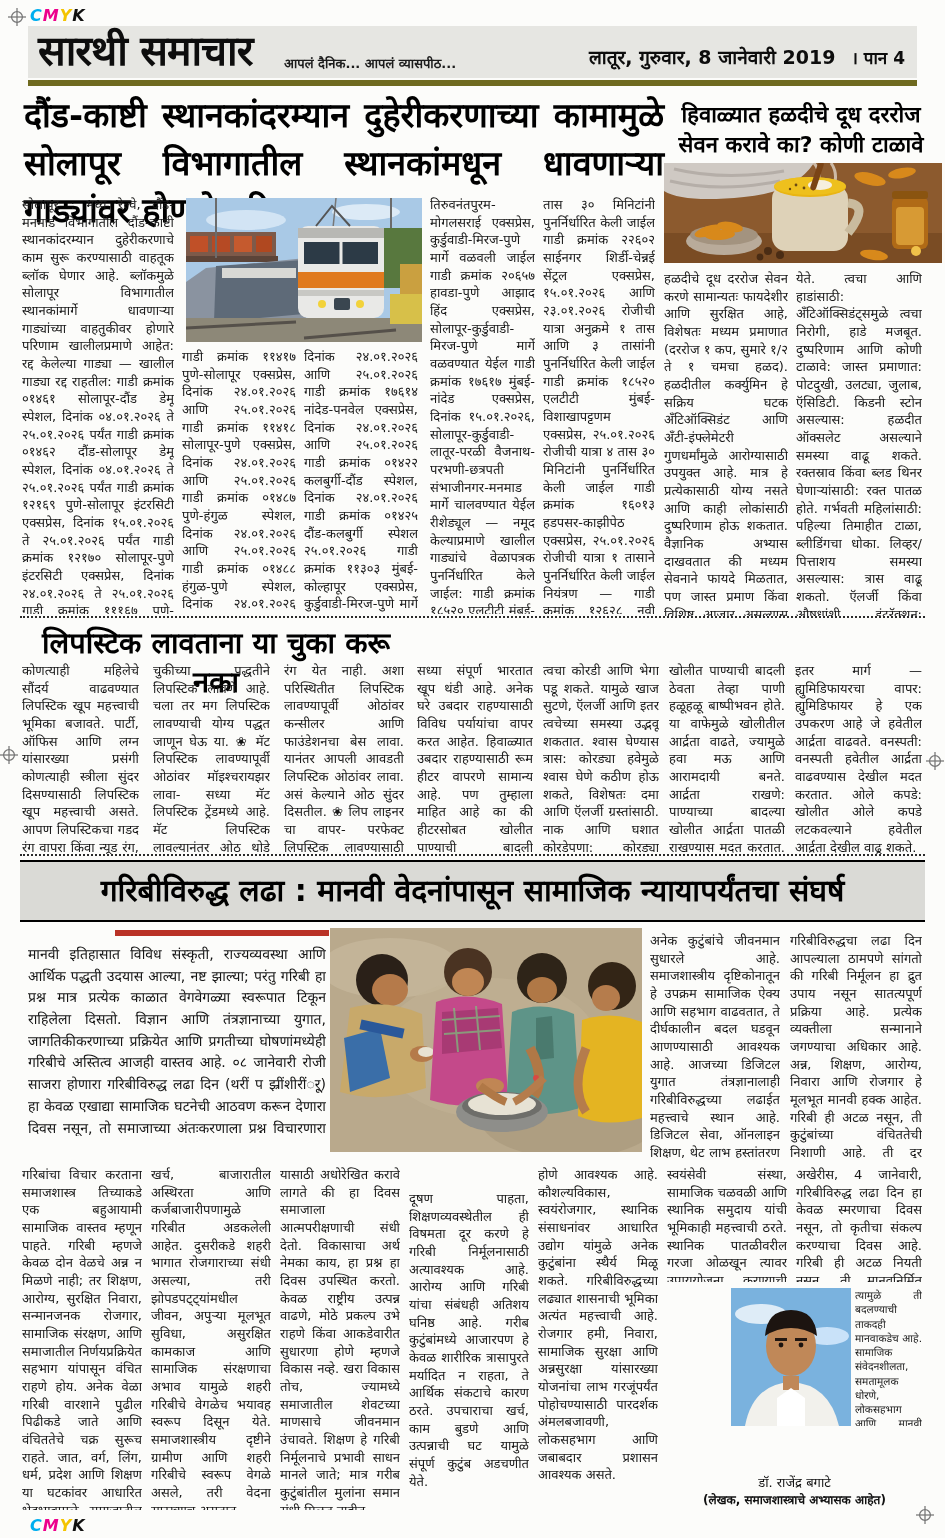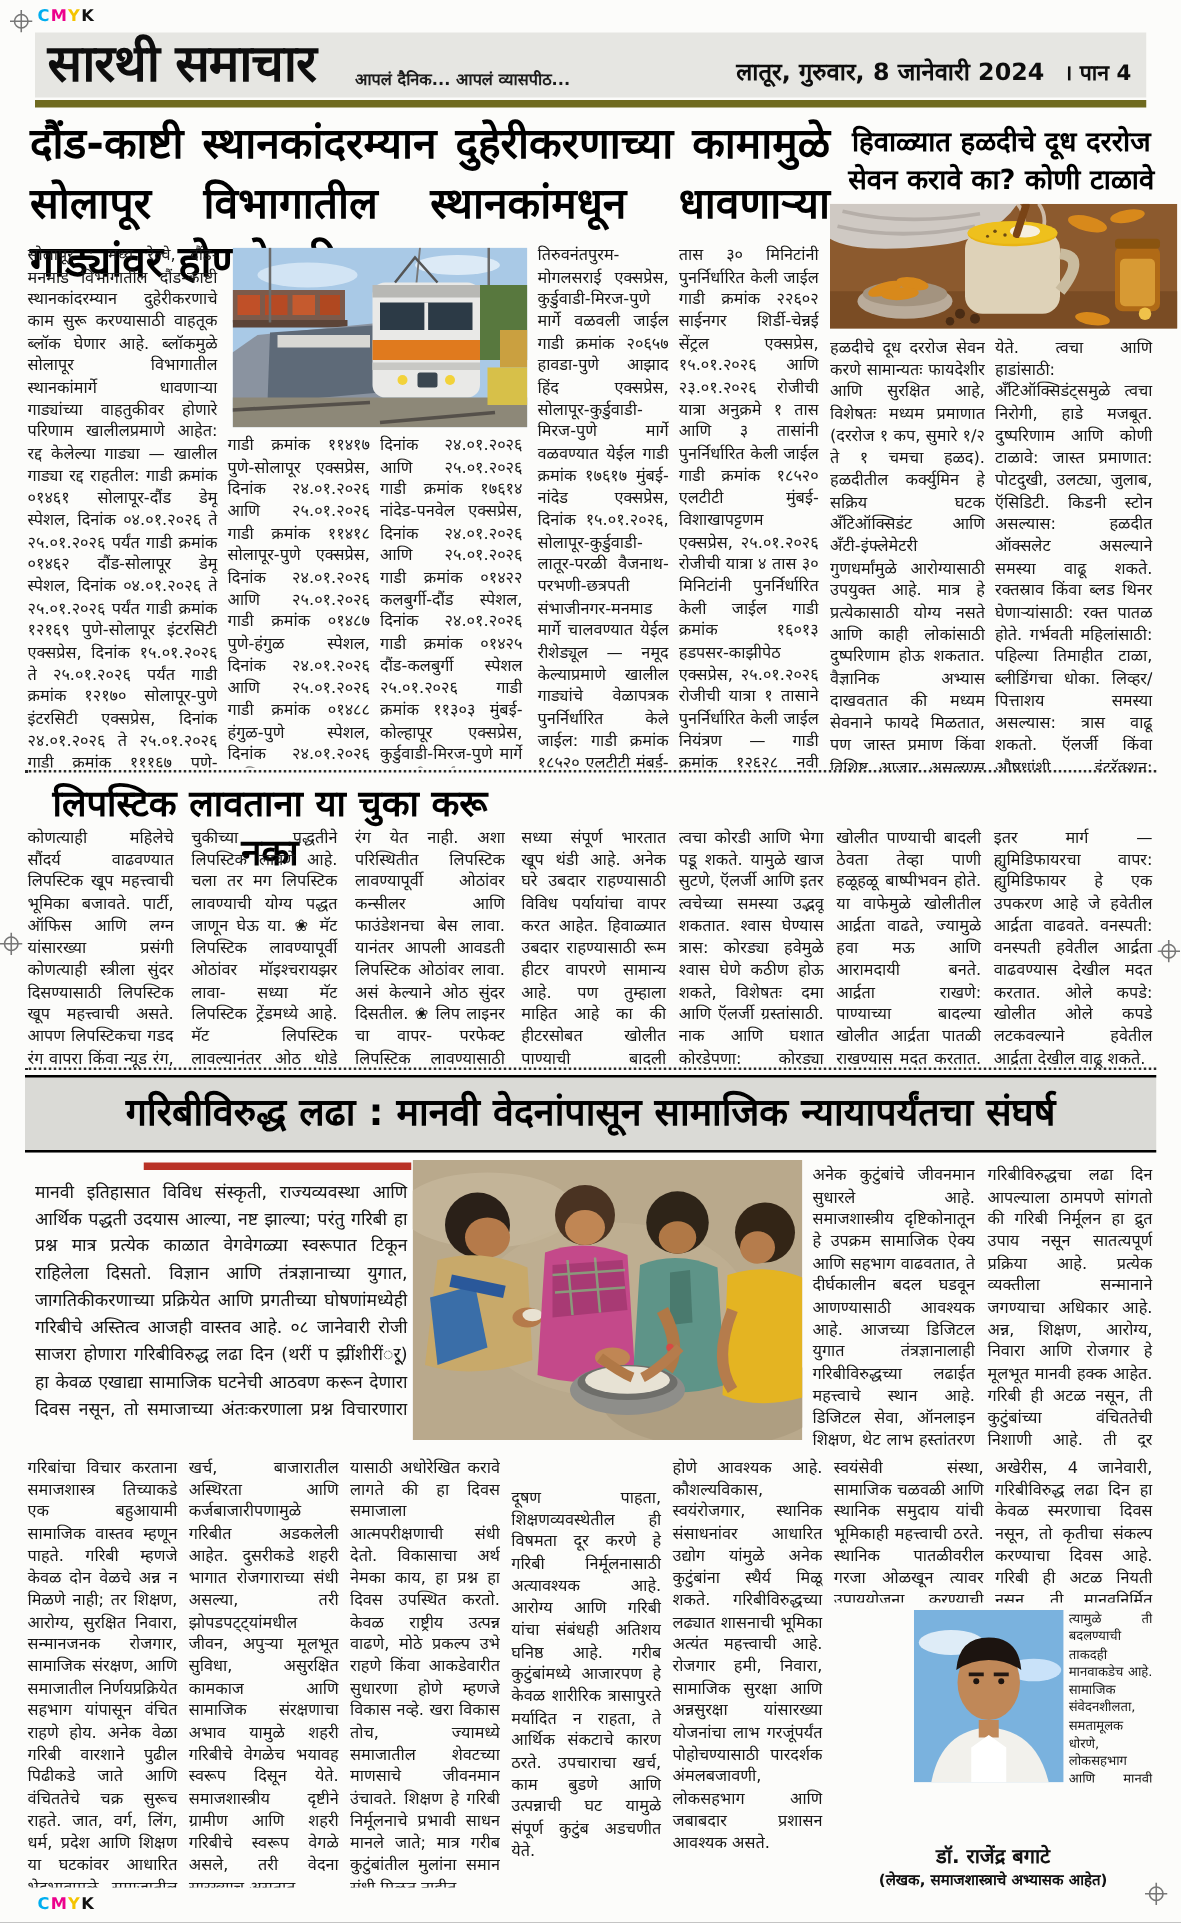--- a/index.html
+++ b/index.html
@@ -1,20 +1,20 @@
 <!DOCTYPE html>
 <html><head>
 <meta charset="utf-8">
 <style>
   html,body{margin:0;padding:0;background:#9a9a9a;}
   .sheet{position:relative;width:945px;height:1538px;margin:0 auto;background:#fcfcfa;
          font-family:"DejaVu Sans",sans-serif;color:#111;overflow:hidden;}
   .abs{position:absolute;}
   
-  .cmyk{font-size:13px;font-weight:bold;letter-spacing:1px;}
+  .cmyk{font-size:16px;font-weight:bold;letter-spacing:1px;font-style:italic;}
   .cmyk .c{color:#00aeef}.cmyk .m{color:#ec008c}.cmyk .y{color:#f4c400}.cmyk .k{color:#111}
   .regmark{width:18px;height:18px;}
   
   .mast-band{left:28px;top:26px;width:889px;height:52px;background:#e6e6e2;}
   .brand{left:38px;top:29px;font-size:41px;font-weight:bold;color:#0d0d0d;letter-spacing:-1px;line-height:1.1;}
   .tagline{left:284px;top:54px;font-size:13px;font-weight:bold;color:#1c1c1c;}
   .mast-right{right:40px;top:44px;display:flex;gap:16px;align-items:baseline;}
   .dateline{font-size:19px;font-weight:bold;color:#0d0d0d;}
   .pageno{font-size:17px;font-weight:bold;color:#0d0d0d;}
   .mast-rule{left:28px;top:80px;width:889px;height:6px;background:#6f6a1f;}
@@ -23,21 +23,21 @@
   .h-turmeric{left:660px;top:100px;width:282px;font-size:22px;line-height:1.35;font-weight:bold;text-align:center;color:#000;}
   .h-lipstick{left:22px;top:622px;width:388px;font-size:29px;font-weight:bold;color:#000;text-align:center;}
   .h-heater{left:417px;top:626px;width:525px;font-size:24px;font-weight:bold;color:#000;}
   .pov-band{left:20px;top:860px;width:905px;height:62px;background:#dadad6;border-top:2px solid #000;border-bottom:2px solid #000;box-sizing:border-box;}
   .h-poverty{width:100%;text-align:center;font-size:30px;font-weight:bold;color:#000;line-height:58px;}
   
   .col{position:absolute;font-size:13px;line-height:1.36;text-align:justify;color:#181818;overflow:hidden;}
   .col.small{font-size:10.5px;}
   .intro{left:28px;top:944px;width:298px;height:192px;font-size:14px;line-height:1.55;text-align:justify;overflow:hidden;color:#141414;}
   .credit{left:667px;top:1474px;width:255px;text-align:center;font-size:12px;line-height:1.4;color:#111;}
-  .credit .nm{font-weight:bold;font-size:16px;}
+  .credit .nm{font-weight:normal;font-size:13px;}
   .credit .rl{font-weight:bold;}
   
   .dotline{border-top:2px dotted #2a2a2a;height:0;}
   .redbar{left:115px;top:930px;width:214px;height:6px;background:#b93226;}
   .photo{position:absolute;overflow:hidden;}
   .photo svg{display:block;}
 </style>
 </head>
 <body>
 
@@ -71,21 +71,21 @@
         <line x1="10" y1="0" x2="10" y2="20" stroke="#777" stroke-width="1.4"></line>
         <line x1="0" y1="10" x2="20" y2="10" stroke="#777" stroke-width="1.4"></line>
       </svg>
   </div>
   <div class="abs cmyk" style="left:30px;top:1516px;"><span class="c">C</span><span class="m">M</span><span class="y">Y</span><span class="k">K</span></div>
 
   <div class="abs mast-band"></div>
   <div class="abs brand">सारथी समाचार</div>
   <div class="abs tagline">आपलं दैनिक... आपलं व्यासपीठ...</div>
   <div class="abs mast-right">
-    <span class="dateline">लातूर, गुरुवार, 8 जानेवारी 2024</span>
+    <span class="dateline">लातूर, गुरुवार, 8 जानेवारी 2019</span>
     <span class="pageno">। पान 4</span>
   </div>
   <div class="abs mast-rule"></div>
 
   <div class="abs h-main">दौंड-काष्टी स्थानकांदरम्यान दुहेरीकरणाच्या कामामुळे सोलापूर विभागातील स्थानकांमधून धावणाऱ्या गाड्यांवर होणारे परिणाम</div>
 
   <div class="photo" style="left:186px;top:198px;width:236px;height:144px;">
     <svg width="236" height="144" viewBox="0 0 236 144">
       <rect width="236" height="144" fill="#a9c9e6"></rect>
       <ellipse cx="60" cy="22" rx="40" ry="10" fill="#dcebf7" opacity="0.8"></ellipse>

